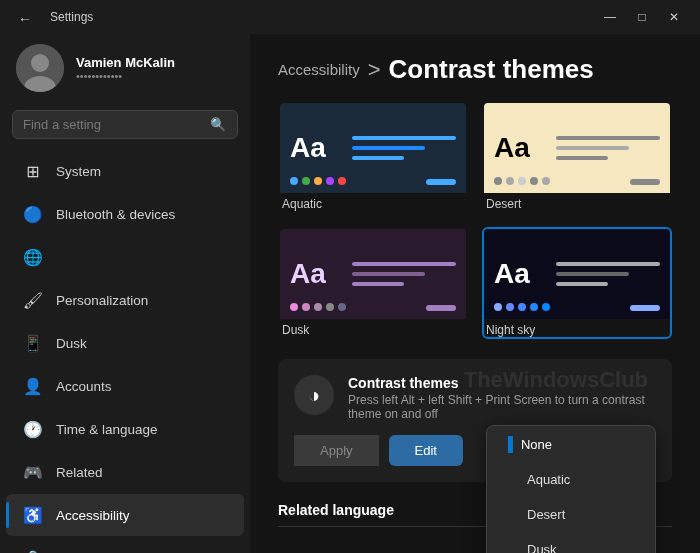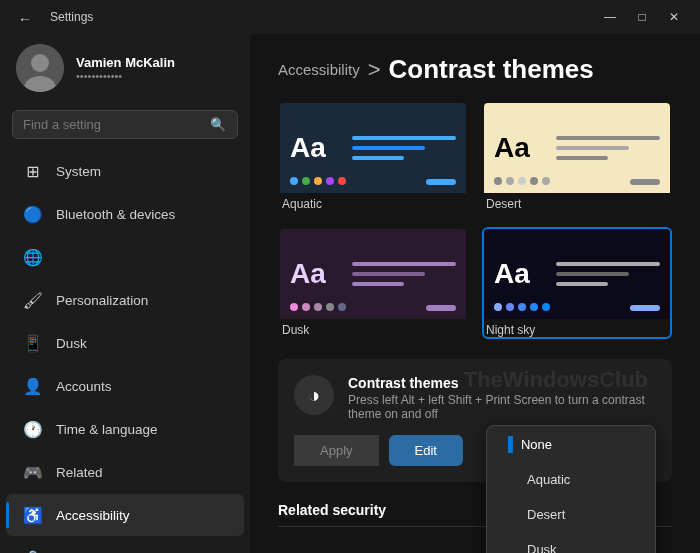--- a/index.html
+++ b/index.html
@@ -532,18 +532,18 @@
         <div class="dropdown-popup" id="dropdown-popup">
             <div class="dropdown-item selected"><span class="check">▐</span>None</div>
             <div class="dropdown-item"><span style="width:16px;display:inline-block"></span>Aquatic</div>
             <div class="dropdown-item"><span style="width:16px;display:inline-block"></span>Desert</div>
             <div class="dropdown-item"><span style="width:16px;display:inline-block"></span>Dusk</div>
           </div>
       </div>
     </div>
 
     <div class="related-settings">
-      <div class="related-title">Related security</div>
+      <div class="related-title">Related language</div>
     </div>
 
     <div class="watermark">TheWindowsClub</div>
   </div>
 </div>
 
 </body></html>

